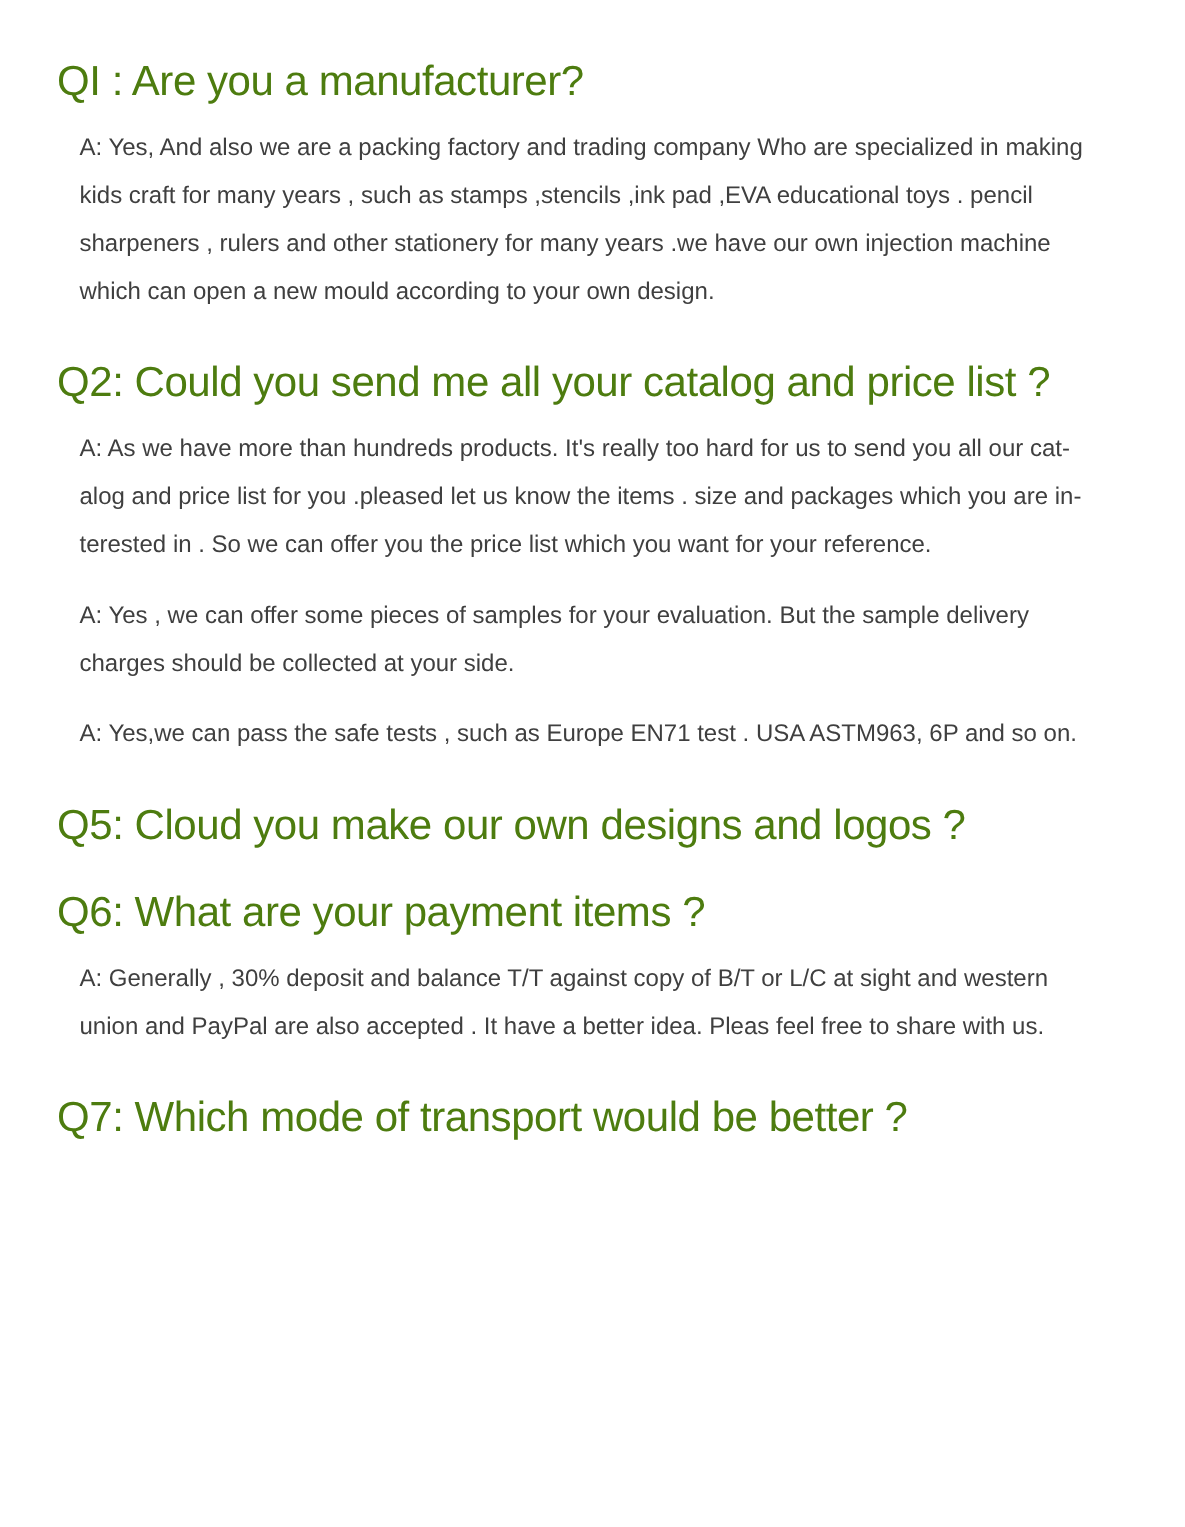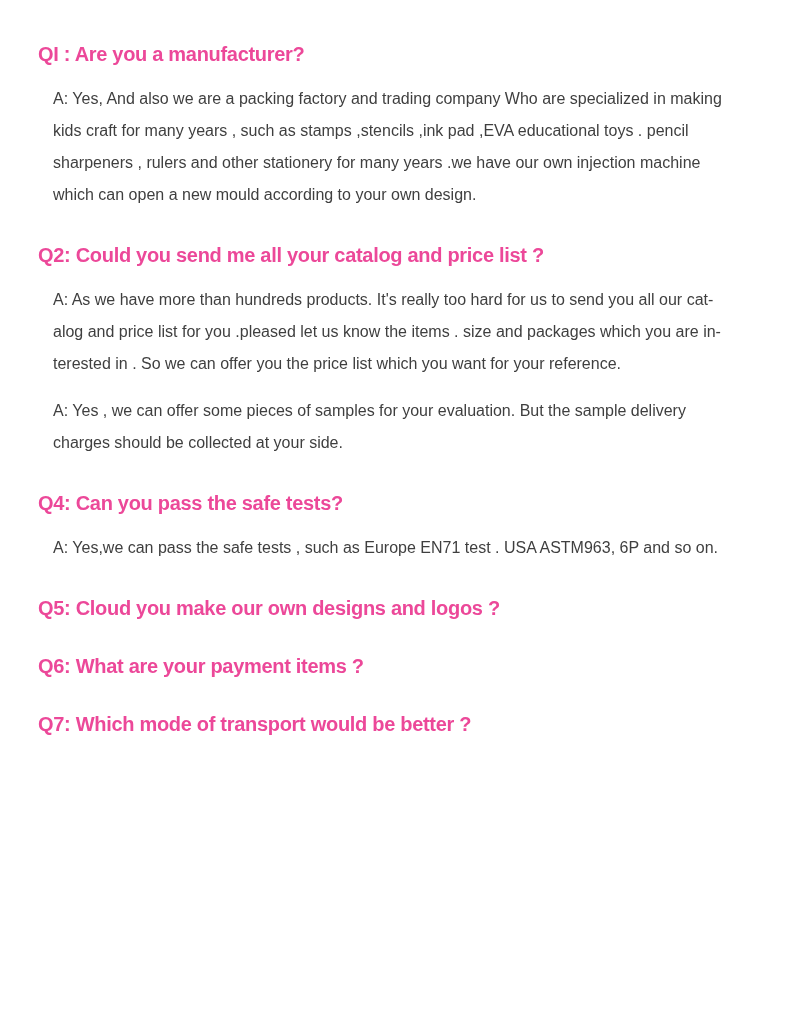--- a/index.html
+++ b/index.html
@@ -18,25 +18,25 @@
     width: 790px;
     min-height: 1018px;
     padding: 0 30px 30px 38px;
     background: #ffffff;
   }
   .faq-item {
     margin: 0;
   }
   .question {
     margin: 30px 0 12px 0;
-    font-size: 20px;
+    font-size: 28px;
     line-height: 28px;
-    font-weight: 700;
+    font-weight: 400;
     letter-spacing: -0.3px;
-    color: #ec4899;
+    color: #4d7c0f;
   }
   .faq-item:first-child .question {
     margin-top: 40px;
   }
   .answer {
     margin: 15px;
     font-size: 16px;
     line-height: 32px;
     color: #3f3f3f;
     white-space: pre;              
@@ -61,29 +61,30 @@
 alog and price list for you .pleased let us know the items . size and packages which you are in-
 terested in . So we can offer you the price list which you want for your reference.</p>
   </section>
 
   <section class="faq-item">
     <p class="answer">A: Yes , we can offer some pieces of samples for your evaluation. But the sample delivery
 charges should be collected at your side.</p>
   </section>
 
   <section class="faq-item">
-    <h2 class="question">Q4: Can you pass the safe tests?</h2>
     <p class="answer">A: Yes,we can pass the safe tests , such as Europe EN71 test . USA ASTM963, 6P and so on.</p>
   </section>
 
   <section class="faq-item">
     <h2 class="question">Q5: Cloud you make our own designs and logos ?</h2>
   </section>
 
   <section class="faq-item">
     <h2 class="question">Q6: What are your payment items ?</h2>
+    <p class="answer">A: Generally , 30% deposit and balance T/T against copy of B/T or L/C at sight and western
+union and PayPal are also accepted . It have a better idea. Pleas feel free to share with us.</p>
   </section>
 
   <section class="faq-item">
     <h2 class="question">Q7: Which mode of transport would be better ?</h2>
   </section>
 
 </main>
 
 </body></html>

